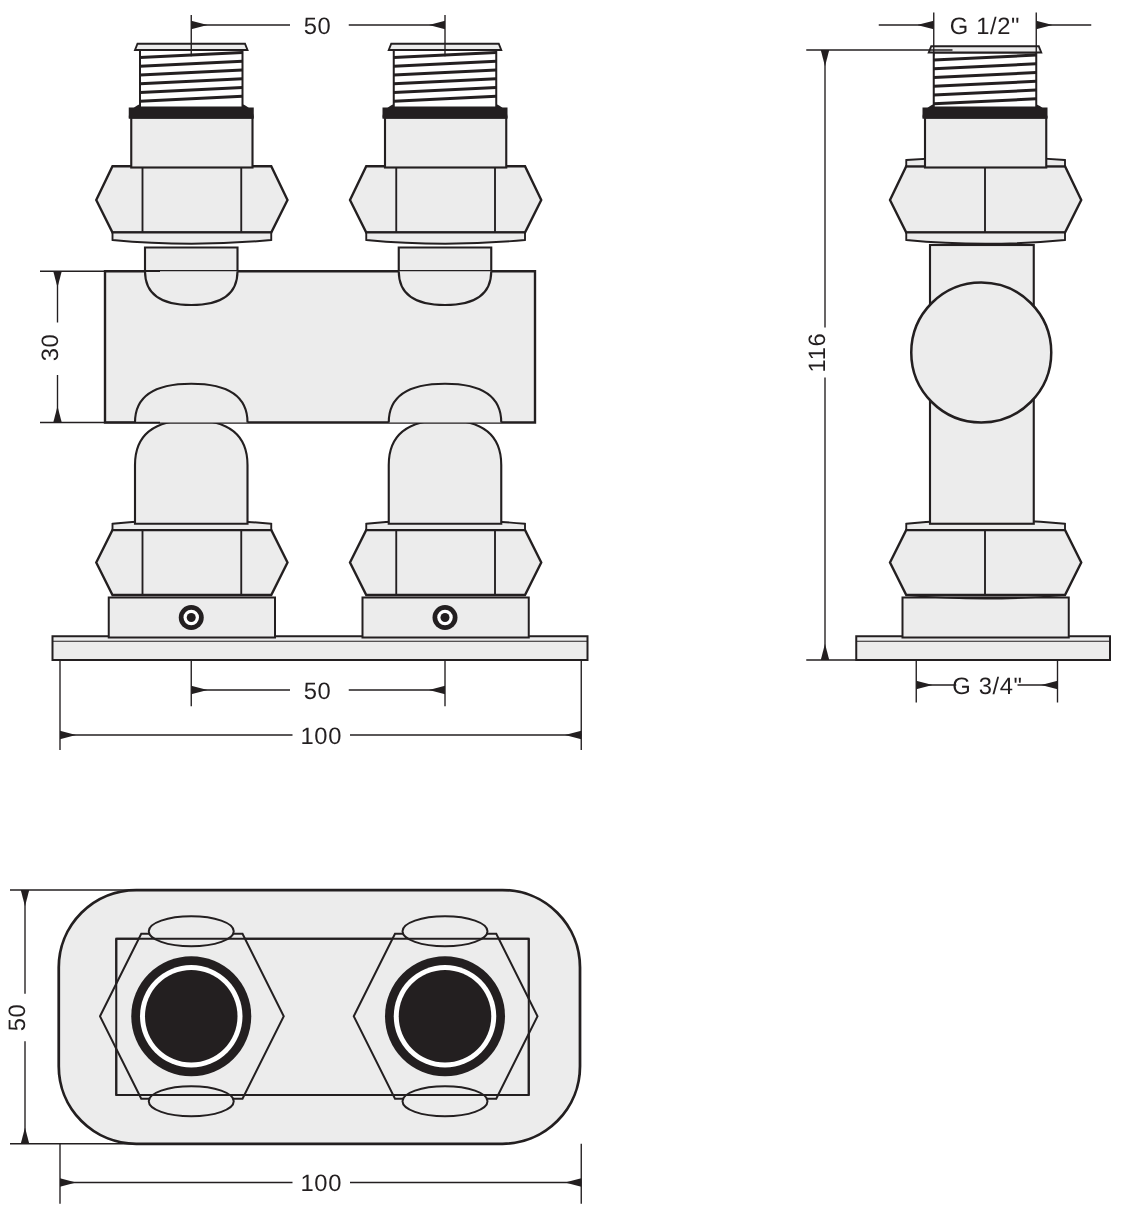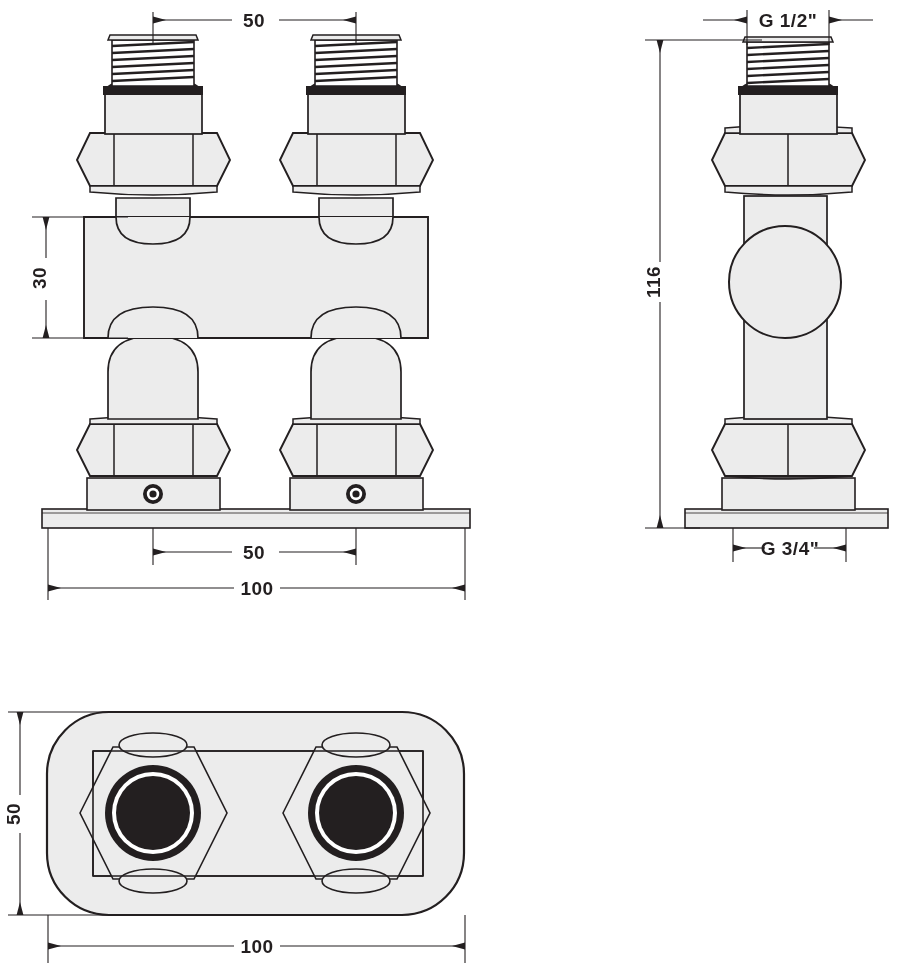--- a/index.html
+++ b/index.html
@@ -9,21 +9,20 @@
   }
   body {
     font-family: "Liberation Sans", sans-serif;
   }
   #sheet {
     position: relative;
     width: 907px;
     height: 970px;
     background: #ffffff;
     overflow: hidden;
-    font-weight: bold;
   }
   #sheet svg {
     display: block;
   }
   .dimtext {
     font-family: "Liberation Sans", sans-serif;
     font-size: 19px;
     fill: #231f20;
     letter-spacing: 0.5px;
   }

